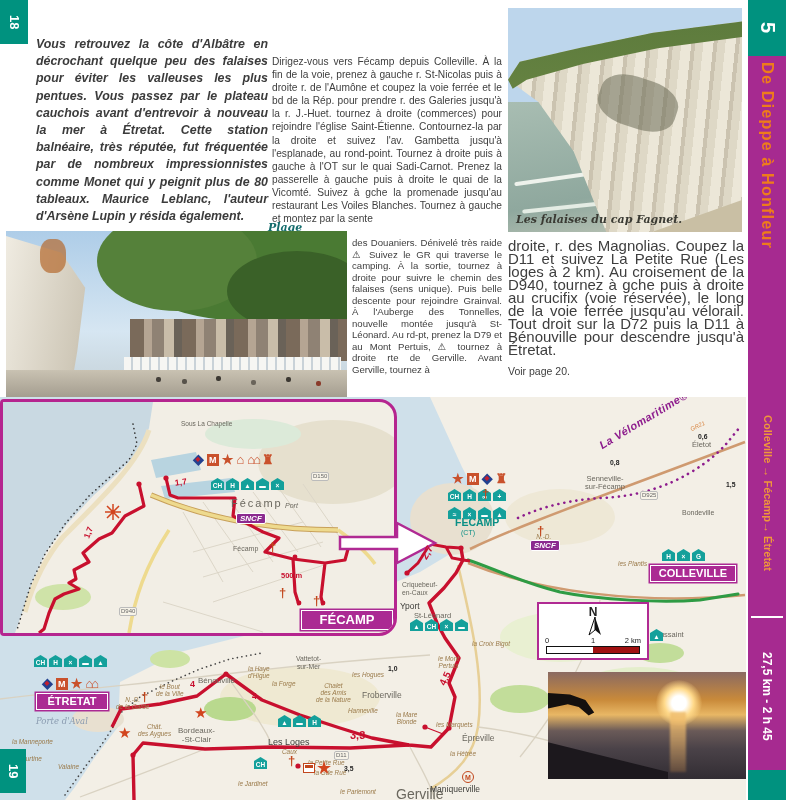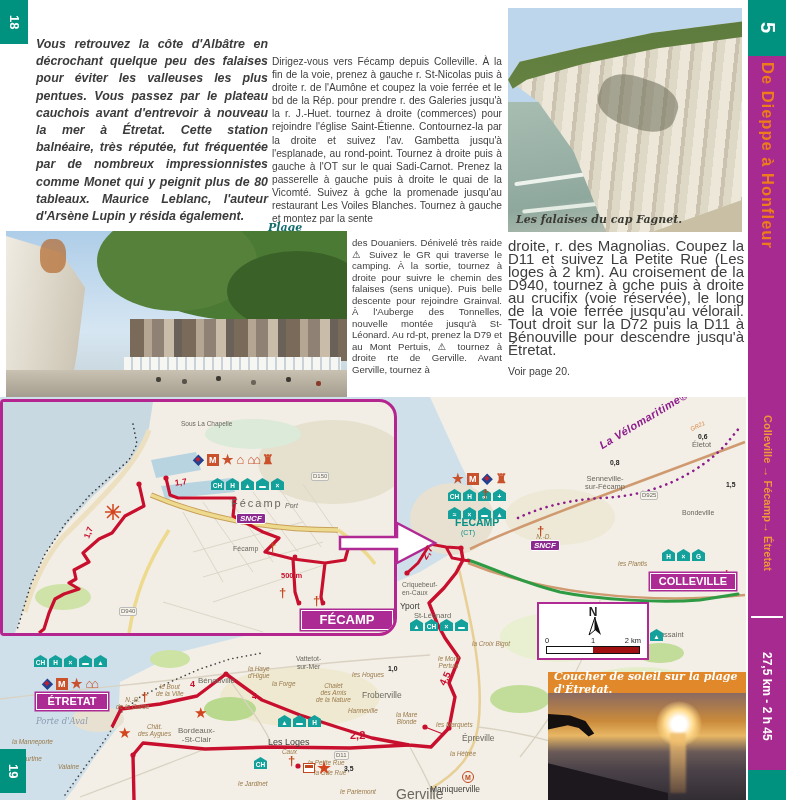--- a/index.html
+++ b/index.html
@@ -277,21 +277,21 @@
   <div class="mlabel hamlet" style="left:314px;top:372px;">la Gde Rue</div>
   <div class="mlabel hamlet" style="left:340px;top:391px;">le Parlemont</div>
   <div class="mlabel hamlet" style="left:472px;top:243px;">la Croix Bigot</div>
   <div class="mlabel hamlet" style="left:532px;top:136px;">N.-D.
 du Salut</div>
   <div class="mlabel hamlet" style="left:618px;top:163px;">les Plantis</div>
   <div class="mlabel" style="left:690px;top:26px;transform:rotate(-25deg);color:#d98a4a;font-style:italic;font-size:6px;">GR21</div>
   <div class="mlabel roadno" style="left:640px;top:94px;">D925</div>
   <div class="mlabel roadno" style="left:334px;top:354px;">D11</div>
   <div class="mlabel rlabel" style="left:420px;top:150px;transform:rotate(-60deg);">2,7</div>
-  <div class="mlabel rlabel" style="left:350px;top:332px;font-size:11px;">2,2</div>
+  <div class="mlabel rlabel" style="left:350px;top:332px;font-size:11px;">3,3</div>
   <div class="mlabel rlabel" style="left:438px;top:276px;transform:rotate(-65deg);">4,5</div>
   <div class="mlabel rlabel" style="left:190px;top:282px;font-size:9px;">4</div>
   <div class="mlabel rlabel" style="left:252px;top:294px;font-size:9px;">4</div>
   <div class="mlabel km" style="left:610px;top:62px;">0,8</div>
   <div class="mlabel km" style="left:698px;top:36px;">0,6</div>
   <div class="mlabel km" style="left:726px;top:84px;">1,5</div>
   <div class="mlabel km" style="left:388px;top:268px;">1,0</div>
   <div class="mlabel km" style="left:344px;top:368px;">3,5</div>
 
   <div class="iconrow" style="left:452px;top:74px;gap:3px;">
@@ -350,40 +350,39 @@
   <span class="cross" style="left:141px;top:293px;">†</span>
   <span class="poi-star" style="left:118px;top:328px;">★</span>
   <span class="poi-star" style="left:194px;top:308px;">★</span>
   <span class="poi-star" style="left:316px;top:362px;font-size:18px;">★</span>
   <span style="position:absolute;left:462px;top:374px;width:10px;height:10px;border:1.2px solid #c2471d;border-radius:50%;color:#c2471d;font-size:7px;font-weight:bold;display:flex;align-items:center;justify-content:center;">M</span>
   <div id="velorail">
         <i></i>
       </div>
   <div class="sncf" style="left:530px;top:143px;">SNCF</div>
 
-  <div class="citybox" style="left:650px;top:176px;width:76px;">COLLEVILLE</div>
+  <div class="citybox" style="left:650px;top:168px;width:76px;">COLLEVILLE</div>
   <div class="citybox" style="left:36px;top:296px;width:62px;">ÉTRETAT</div>
 
   <div id="compass">
     <div style="position:absolute;left:0;right:0;top:1px;text-align:center;font-weight:bold;font-size:12px;color:#222;">N</div>
     <svg width="16" height="20" style="position:absolute;left:48px;top:13px;">
       <polygon points="8,0 14,18 8,13" fill="#111"></polygon>
           <polygon points="8,0 2,18 8,13" fill="#fff" stroke="#111" stroke-width="1"></polygon>
     </svg>
     <div style="position:absolute;left:6px;top:32px;font-size:7.5px;color:#222;">0</div>
     <div style="position:absolute;left:52px;top:32px;font-size:7.5px;color:#222;">1</div>
     <div style="position:absolute;right:6px;top:32px;font-size:7.5px;color:#222;">2 km</div>
     <div style="position:absolute;left:7px;right:7px;bottom:4px;height:6px;border:1px solid #111;display:flex;">
       <div style="flex:1;background:#fff;"></div>
       <div style="flex:1;background:#a01010;"></div>
     </div>
   </div>
 
   <div id="sunset">
-    <div class="bar photocap">Coucher de soleil sur la plage d'Étretat.</div>
     <div id="sunphoto">
       <div class="abs" style="left:108px;top:8px;width:46px;height:46px;border-radius:50%;background:radial-gradient(circle,#fff 0 22%,#ffd98a 45%,rgba(255,200,110,0) 72%);"></div>
       <div class="abs" style="left:122px;top:40px;width:16px;height:60px;background:linear-gradient(rgba(240,190,110,.9),rgba(220,150,80,.25));filter:blur(1px);"></div>
       <div class="abs" style="left:0;top:0;width:110px;height:70px;background:#14100f;clip-path:polygon(0 30%,20% 32%,34% 40%,42% 58%,37% 62%,28% 50%,18% 46%,0 52%);"></div>
       <div class="abs" style="left:0;bottom:0;width:120px;height:46px;background:#1c181d;clip-path:polygon(0 20%,100% 85%,100% 100%,0 100%);"></div>
     </div>
   </div>
 </div>
 
 <div class="tab" style="left:0;top:749px;width:26px;height:44px;">

